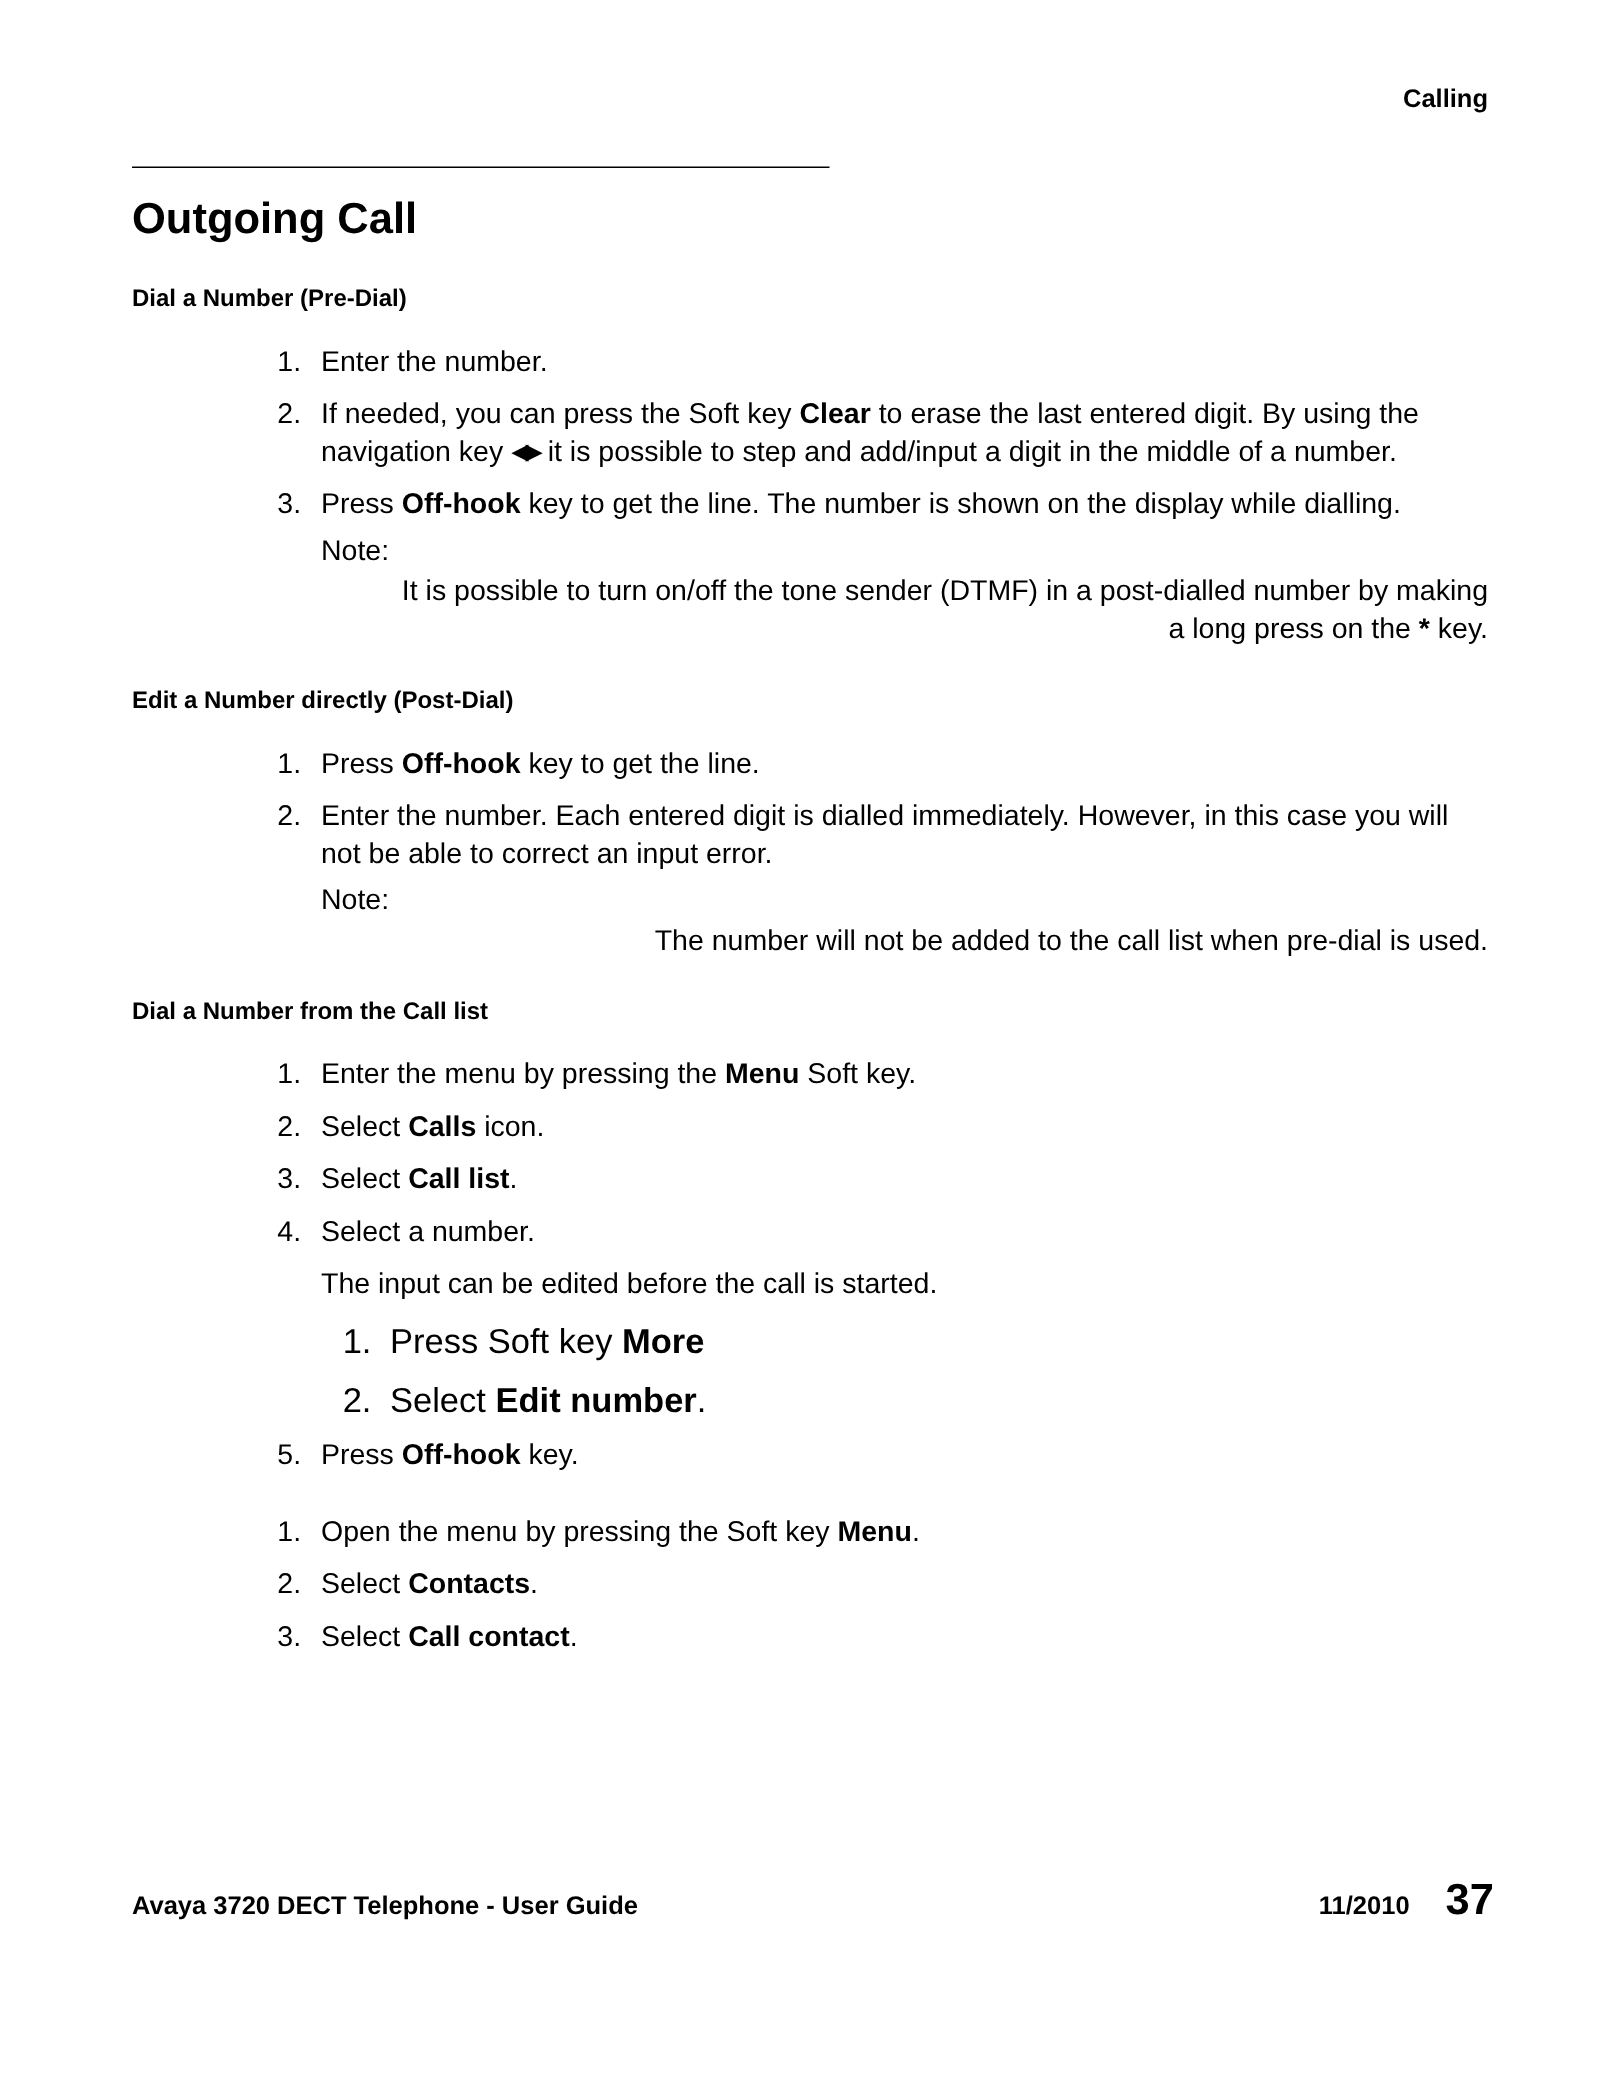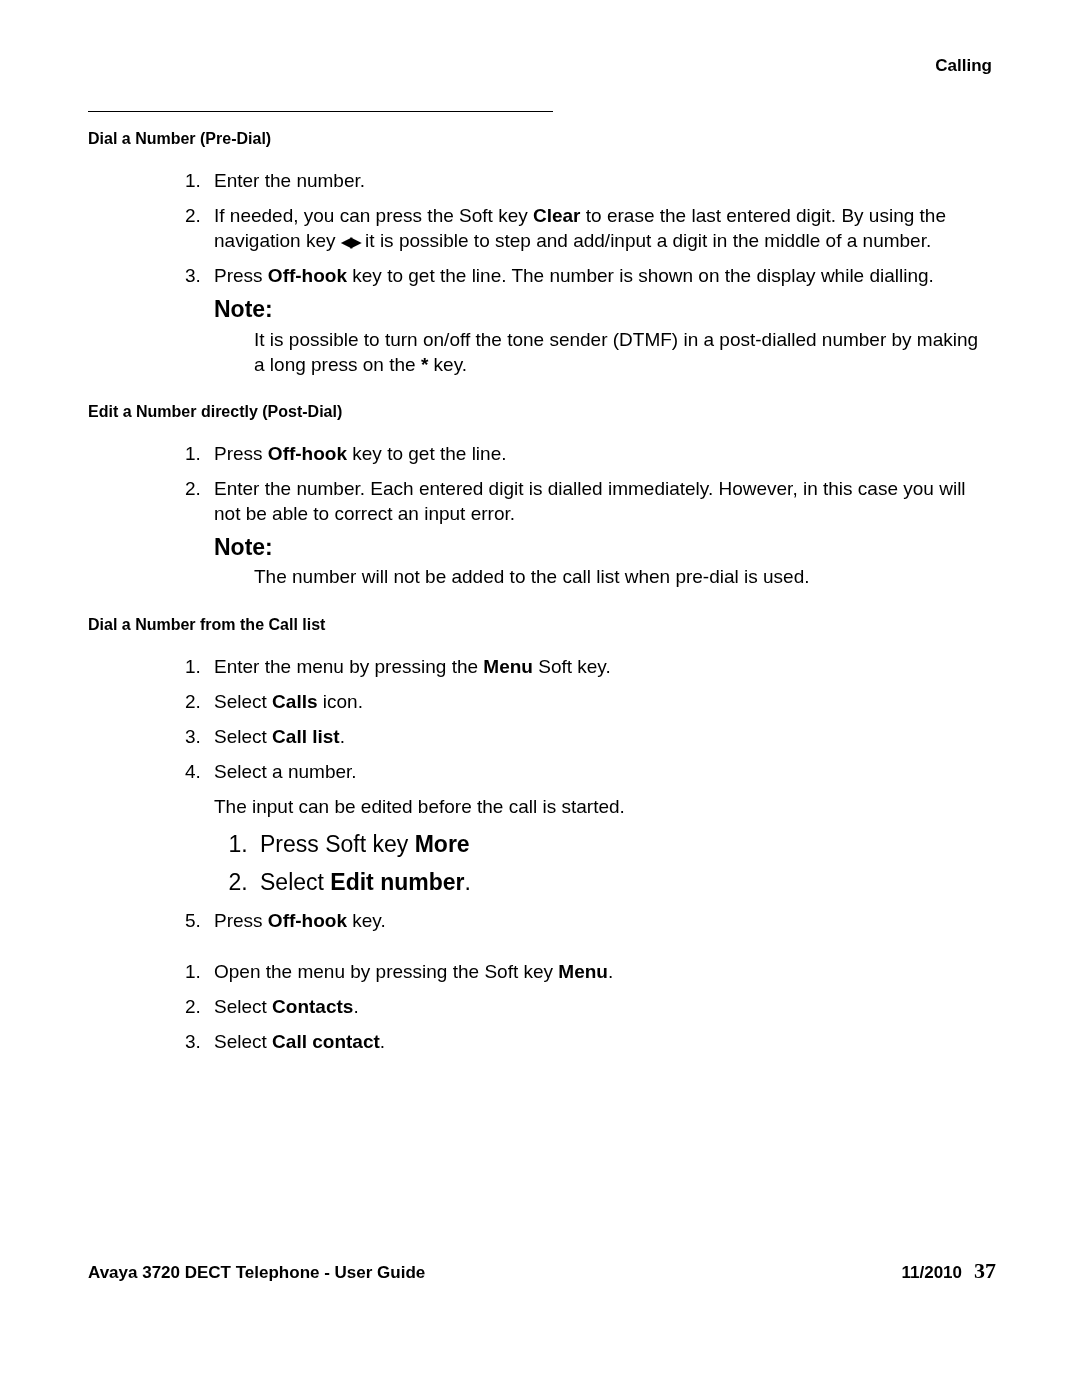--- a/index.html
+++ b/index.html
@@ -54,28 +54,29 @@
     font-size: 23px;
   }
   ol.sub-list > li {
     margin-bottom: 8px;
     padding-left: 6px;
   }
   .note-block {
     margin: 6px 0 0 0;
   }
   .note-label {
-    font-weight: bold;
-    font-size: 23px;
+    font-weight: normal;
+    font-size: 19px;
     margin-bottom: 2px;
   }
   .note-text {
     font-size: 19px;
     line-height: 1.32;
     padding-left: 40px;
+    text-align: right;
   }
   .extra-para {
     margin: 10px 0 10px 0;
     font-size: 19px;
   }
   .nav-icon {
     display: inline-block;
     font-size: 15px;
     letter-spacing: -2px;
     vertical-align: middle;
@@ -85,32 +86,33 @@
     bottom: 50px;
     left: 88px;
     right: 84px;
     display: flex;
     justify-content: space-between;
     align-items: baseline;
     font-size: 17px;
   }
   .footer-left { font-weight: bold; }
   .footer-right { font-weight: bold; }
-  .page-num { font-size: 22px; margin-left: 12px; font-family: Liberation Serif, serif; }
+  .page-num { font-size: 29px; margin-left: 24px; }
   b { font-weight: bold; }
 </style>
 </head>
 <body>
 
 <div class="page">
 
   <div class="header-right">Calling</div>
 
   <hr class="rule">
 
+  <h1>Outgoing Call</h1>
 
   <h2>Dial a Number (Pre-Dial)</h2>
   <ol class="main-list">
     <li><span>Enter the number.</span></li>
     <li>
       <span>If needed, you can press the Soft key </span><b>Clear</b><span> to erase the last entered digit. By using the navigation key </span><span class="nav-icon">◀▶</span><span> it is possible to step and add/input a digit in the middle of a number.</span>
     </li>
     <li>
       <span>Press </span><b>Off-hook</b><span> key to get the line. The number is shown on the display while dialling.</span>
       <div class="note-block">

